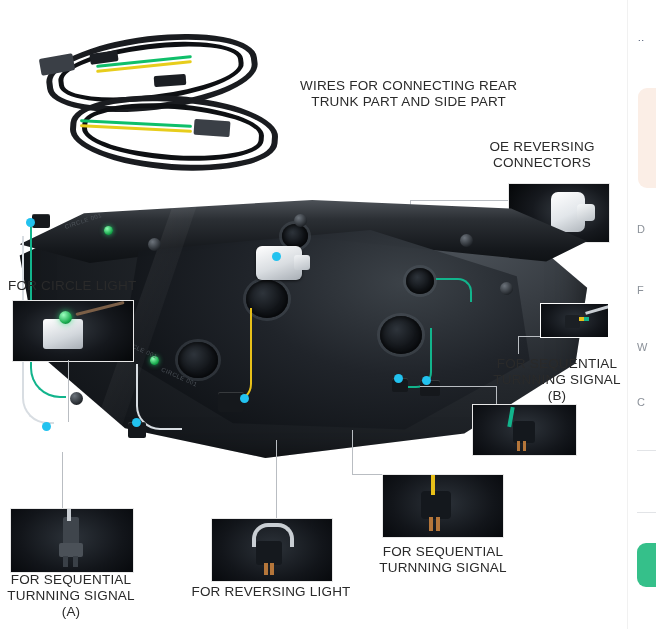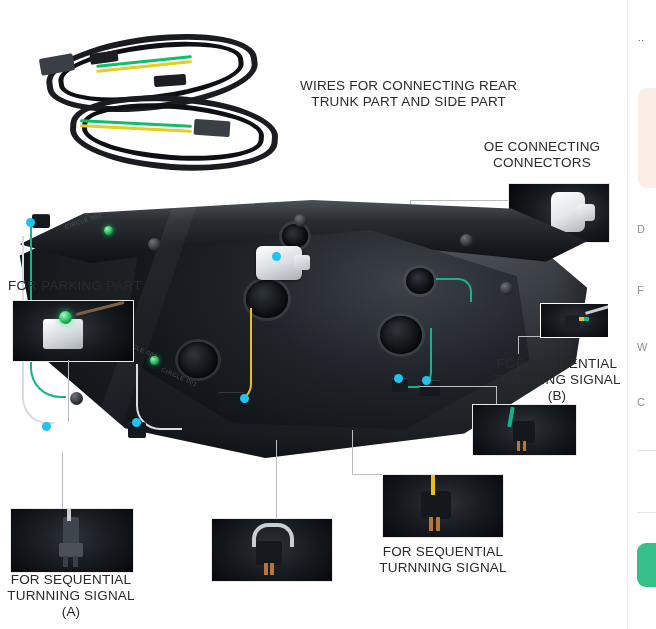--- a/index.html
+++ b/index.html
@@ -180,21 +180,21 @@
 
     <div class="plug grey" style="left:6px;top:26px;width:34px;height:17px;transform:rotate(-10deg);"></div>
     <div class="plug" style="left:56px;top:22px;width:28px;height:11px;transform:rotate(-8deg);"></div>
     <div class="plug grey" style="left:160px;top:90px;width:36px;height:16px;transform:rotate(4deg);"></div>
     <div class="plug" style="left:120px;top:45px;width:32px;height:11px;transform:rotate(-4deg);"></div>
   </div>
 
   <div class="callout-label" style="left:300px;top:78px;font-size:13.5px;text-align:center;">WIRES FOR CONNECTING REAR
 TRUNK PART AND SIDE PART</div>
 
-  <div class="callout-label" style="left:466px;top:139px;width:152px;font-size:13.5px;text-align:center;">OE CONNECTING
+  <div class="callout-label" style="left:466px;top:139px;width:152px;font-size:13.5px;text-align:center;">OE REVERSING
 CONNECTORS</div>
 
   <div class="inset" style="left:508px;top:183px;width:100px;height:58px;
               background:radial-gradient(70% 80% at 62% 45%,#3b4148 0%,#16191e 55%,#06080a 100%);">
     <div style="position:absolute;left:42px;top:8px;width:34px;height:40px;border-radius:7px;
                 background:linear-gradient(155deg,#ffffff 0%,#e2e6ea 55%,#b0b6bc 100%);"></div>
     <div style="position:absolute;left:68px;top:20px;width:18px;height:17px;border-radius:4px;
                 background:linear-gradient(155deg,#f6f8f9,#bcc2c8);"></div>
   </div>
   <div class="leader h" style="left:410px;top:200px;width:98px;"></div>
@@ -242,21 +242,21 @@
     <div class="conn-blk" style="left:24px;top:18px;width:18px;height:14px;"></div>
 
     <div class="dot" style="left:18px;top:22px;"></div>
     <div class="dot" style="left:34px;top:226px;"></div>
     <div class="dot" style="left:124px;top:222px;"></div>
     <div class="dot" style="left:232px;top:198px;"></div>
     <div class="dot" style="left:386px;top:178px;"></div>
     <div class="dot" style="left:414px;top:180px;"></div>
   </div>
 
-  <div class="callout-label" style="left:8px;top:278px;font-size:13.5px;">FOR PARKING PART</div>
+  <div class="callout-label" style="left:8px;top:278px;font-size:13.5px;">FOR CIRCLE LIGHT</div>
   <div class="inset" style="left:12px;top:300px;width:120px;height:60px;
               background:radial-gradient(70% 80% at 45% 45%,#343a41 0%,#15181d 55%,#06080a 100%);">
     <div style="position:absolute;left:30px;top:18px;width:40px;height:30px;border-radius:3px;
                 background:linear-gradient(160deg,#ffffff,#d2d7dc 60%,#a8aeb5);"></div>
     <div style="position:absolute;left:46px;top:10px;width:13px;height:13px;border-radius:50%;
                 background:radial-gradient(circle at 35% 30%,#9dffc0,#16a94c 65%,#0a5c28);
                 box-shadow:0 0 6px rgba(40,220,120,.8);"></div>
     <div style="position:absolute;left:62px;top:6px;width:50px;height:3px;border-radius:2px;
                 background:#7b5f47;transform:rotate(-14deg);"></div>
   </div>
@@ -301,20 +301,21 @@
 
   <div class="inset" style="left:211px;top:518px;width:120px;height:62px;
               background:radial-gradient(70% 90% at 50% 45%,#2c3239 0%,#12151a 60%,#05070a 100%);">
     <div style="position:absolute;left:44px;top:22px;width:26px;height:24px;border-radius:3px;background:#15191e;"></div>
     <div style="position:absolute;left:52px;top:44px;width:4px;height:12px;background:#b5763a;"></div>
     <div style="position:absolute;left:58px;top:44px;width:4px;height:12px;background:#b5763a;"></div>
     <div style="position:absolute;left:40px;top:4px;width:34px;height:20px;
                 border:4px solid #c9ced3;border-bottom:none;border-radius:16px 16px 0 0;"></div>
   </div>
   <div class="leader v" style="left:276px;top:440px;height:78px;"></div>
+  <div class="callout-label" style="left:178px;top:584px;width:186px;font-size:13.5px;text-align:center;">FOR REVERSING LIGHT</div>
 
   <div class="inset" style="left:382px;top:474px;width:120px;height:62px;
               background:radial-gradient(70% 90% at 50% 45%,#2c3239 0%,#12151a 60%,#05070a 100%);">
     <div style="position:absolute;left:38px;top:16px;width:30px;height:28px;border-radius:4px;background:#14181d;"></div>
     <div style="position:absolute;left:48px;top:0;width:4px;height:20px;background:#e8c019;"></div>
     <div style="position:absolute;left:46px;top:42px;width:4px;height:14px;background:#b5763a;"></div>
     <div style="position:absolute;left:53px;top:42px;width:4px;height:14px;background:#b5763a;"></div>
     <div class="emboss" style="left:8px;top:6px;color:#8d949b;font-size:5px;transform:rotate(-22deg);"></div>
   </div>
   <div class="leader v" style="left:352px;top:430px;height:44px;"></div>

